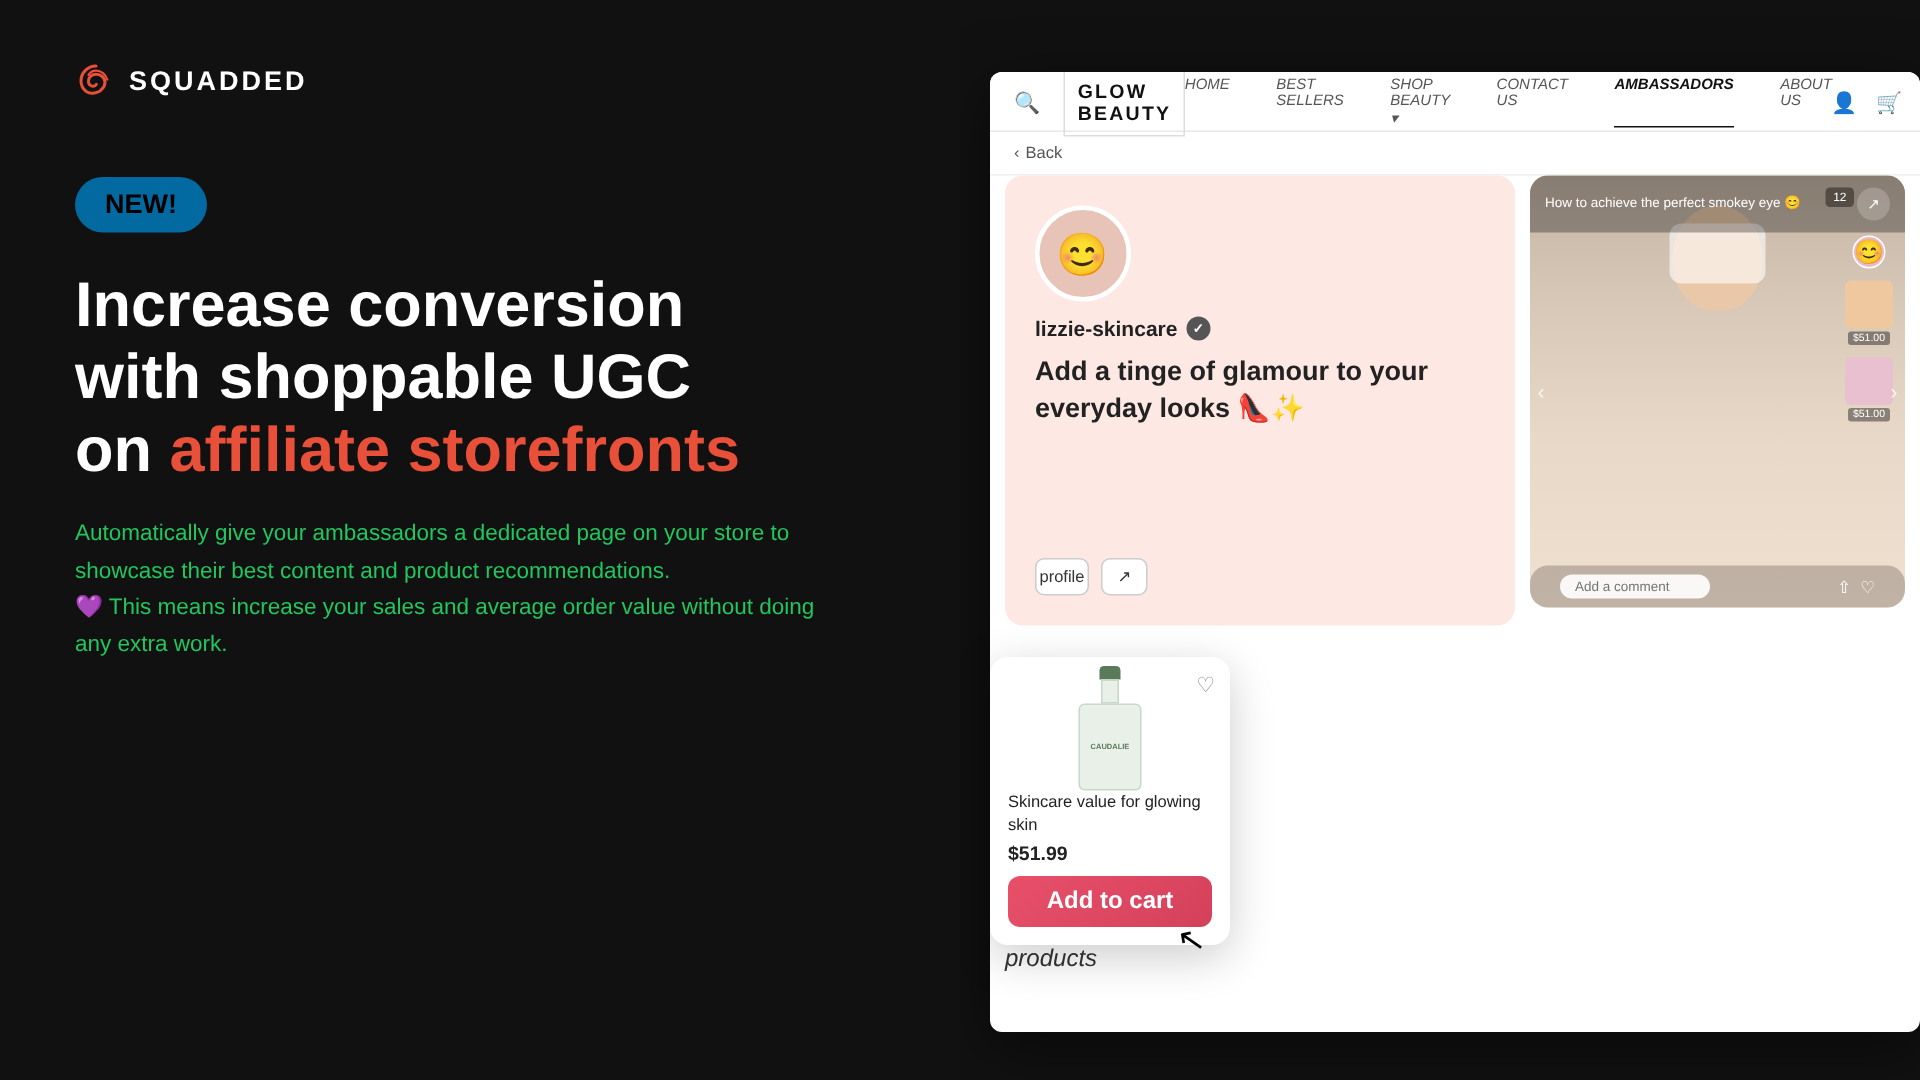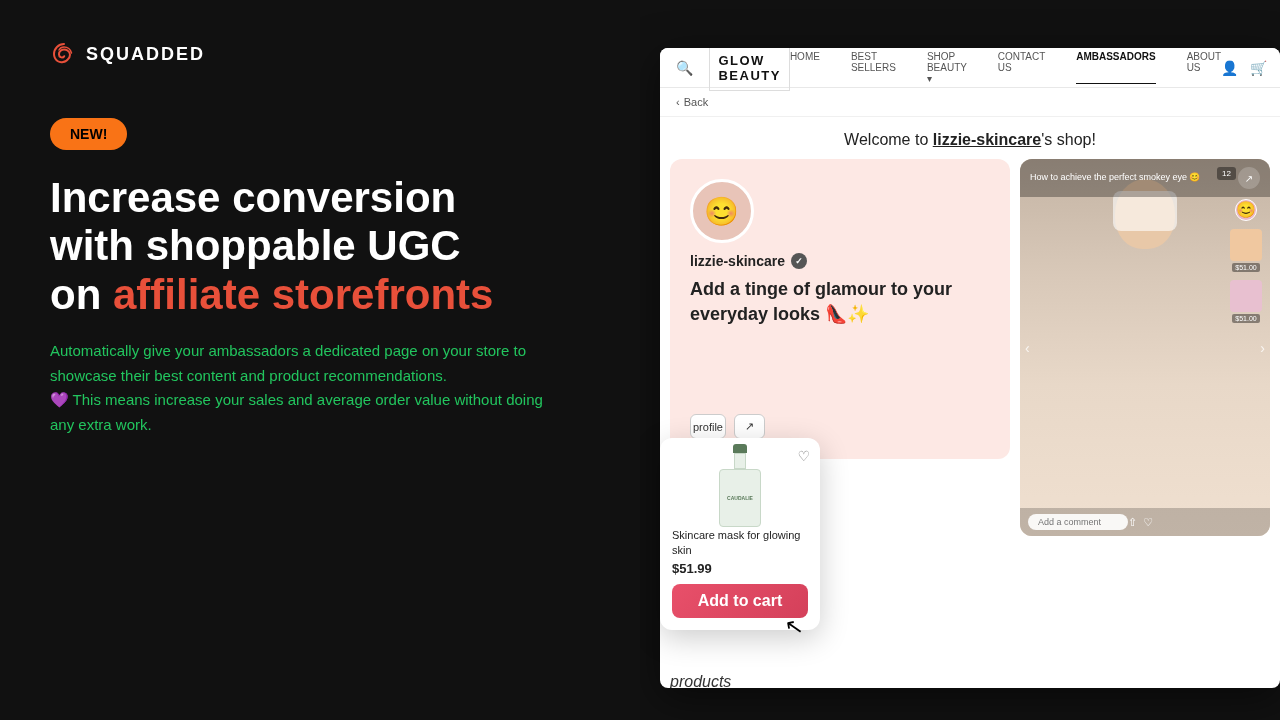--- a/index.html
+++ b/index.html
@@ -37,24 +37,24 @@
     }
     .logo-text {
       color: #ffffff;
       font-size: 18px;
       font-weight: 700;
       letter-spacing: 2px;
       text-transform: uppercase;
     }
 
     .new-badge {
-      background: #f97316;
+      background: #0369a1;
       color: #000000;
       font-weight: 800;
-      font-size: 14px;
+      font-size: 18px;
       border-radius: 50px;
       padding: 8px 20px;
       display: inline-block;
       margin-bottom: 24px;
       width: fit-content;
     }
 
     .headline {
       color: #ffffff;
       font-size: 42px;
@@ -118,20 +118,21 @@
       letter-spacing: 1.5px;
       color: #111;
       border: 1px solid #ddd;
       padding: 7px 8px;
     }
     .nav-links {
       display: flex;
       gap: 31px;
       font-size: 10px;
       color: #555;
+      font-style: italic;
     }
     .nav-links span.active-link {
       border-bottom: 1.5px solid #111;
       font-weight: 600;
       color: #111;
     }
     .nav-right {
       display: flex;
       gap: 12px;
       font-size: 14px;
@@ -243,21 +244,21 @@
       font-size: 11px;
       color: #333;
       cursor: pointer;
     }
 
     
     .video-card {
       flex: 1;
       border-radius: 12px;
       overflow: hidden;
-      height: 377px;
+      height: 288px;
       position: relative;
       background: #d4c4b0;
     }
     .video-header {
       position: absolute;
       top: 0;
       left: 0;
       right: 0;
       background: rgba(0,0,0,0.3);
       padding: 8px 10px;
@@ -315,24 +316,25 @@
       background: rgba(0,0,0,0.4);
       padding: 1px 3px;
       border-radius: 2px;
     }
     .video-bottom {
       position: absolute;
       bottom: 0;
       left: 0;
       right: 0;
       background: rgba(0,0,0,0.2);
-      padding: 6px 8px;
-      display: flex;
-      align-items: center;
-      justify-content: flex-start;
+      padding: 6px 20px;
+      display: flex;
+      align-items: center;
+      justify-content: space-between;
+      border-radius: 12px;
     }
     .comment-input {
       background: rgba(255,255,255,0.9);
       border: none;
       border-radius: 20px;
       padding: 3px 10px;
       font-size: 9px;
       color: #555;
       width: 100px;
     }
@@ -557,23 +559,20 @@
         <span>👤</span>
         <span>🛒</span>
       </div>
     </div>
 
     <div class="nav-breadcrumb">
       <span>‹</span>
       <span>Back</span>
     </div>
 
-    <div class="page-title-area">
-      <span>Welcome to </span><span class="username">lizzie-skincare</span><span>'s shop!</span>
-    </div>
 
     <div class="main-content">
 
       <div class="profile-card">
         <div>
           <div class="profile-avatar">
             <div class="face-smile">😊</div>
           </div>
           <div class="profile-name">
             <span>lizzie-skincare</span>
@@ -630,19 +629,19 @@
     <div class="floating-fav">♡</div>
     <div class="floating-product-img" style="display:flex;align-items:center;justify-content:center;height:70px;">
       <div class="caudalie-bottle">
         <div class="bottle-cap" style="width:14px;height:9px;"></div>
         <div class="bottle-neck" style="width:12px;height:16px;"></div>
         <div class="bottle-body" style="width:42px;height:58px;">
           <span class="bottle-label">CAUDALIE</span>
         </div>
       </div>
     </div>
-    <div class="floating-product-name">Skincare mask for glowing skin</div>
+    <div class="floating-product-name">Skincare value for glowing skin</div>
     <div class="floating-product-price">$51.99</div>
     <button class="floating-add-btn">Add to cart</button>
   </div>
 
   <div class="cursor-icon">↖</div>
 </div>
 
 </body></html>

